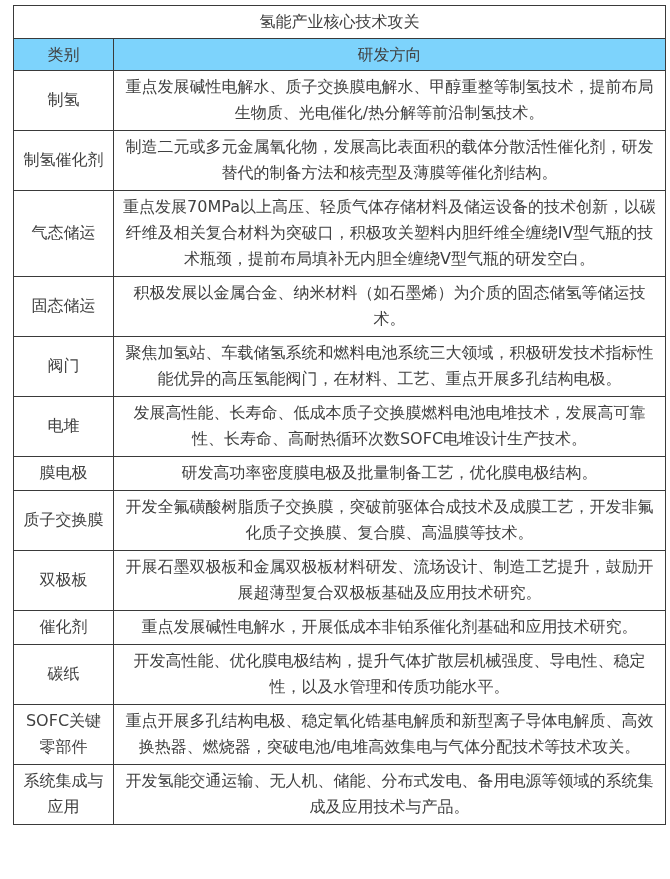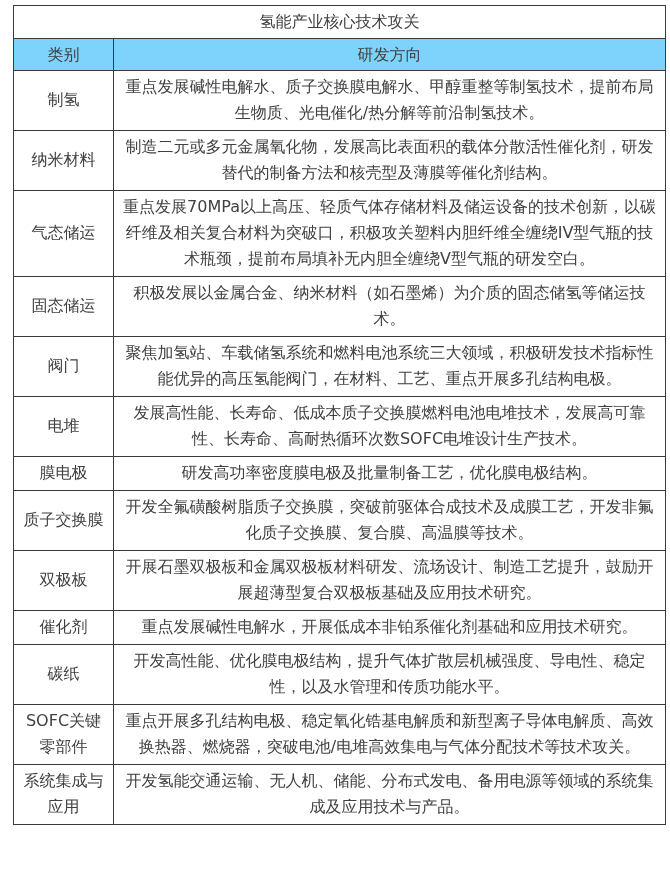--- a/index.html
+++ b/index.html
@@ -69,21 +69,21 @@
       </tr>
       <tr class="header-row">
         <th>类别</th>
         <th>研发方向</th>
       </tr>
       <tr>
         <td class="cat-cell">制氢</td>
         <td class="dir-cell">重点发展碱性电解水、质子交换膜电解水、甲醇重整等制氢技术，提前布局生物质、光电催化/热分解等前沿制氢技术。</td>
       </tr>
       <tr>
-        <td class="cat-cell">纳米材料</td>
+        <td class="cat-cell">制氢催化剂</td>
         <td class="dir-cell">制造二元或多元金属氧化物，发展高比表面积的载体分散活性催化剂，研发替代的制备方法和核壳型及薄膜等催化剂结构。</td>
       </tr>
       <tr>
         <td class="cat-cell">气态储运</td>
         <td class="dir-cell">重点发展70MPa以上高压、轻质气体存储材料及储运设备的技术创新，以碳纤维及相关复合材料为突破口，积极攻关塑料内胆纤维全缠绕IV型气瓶的技术瓶颈，提前布局填补无内胆全缠绕V型气瓶的研发空白。</td>
       </tr>
       <tr>
         <td class="cat-cell">固态储运</td>
         <td class="dir-cell">积极发展以金属合金、纳米材料（如石墨烯）为介质的固态储氢等储运技术。</td>
       </tr>

